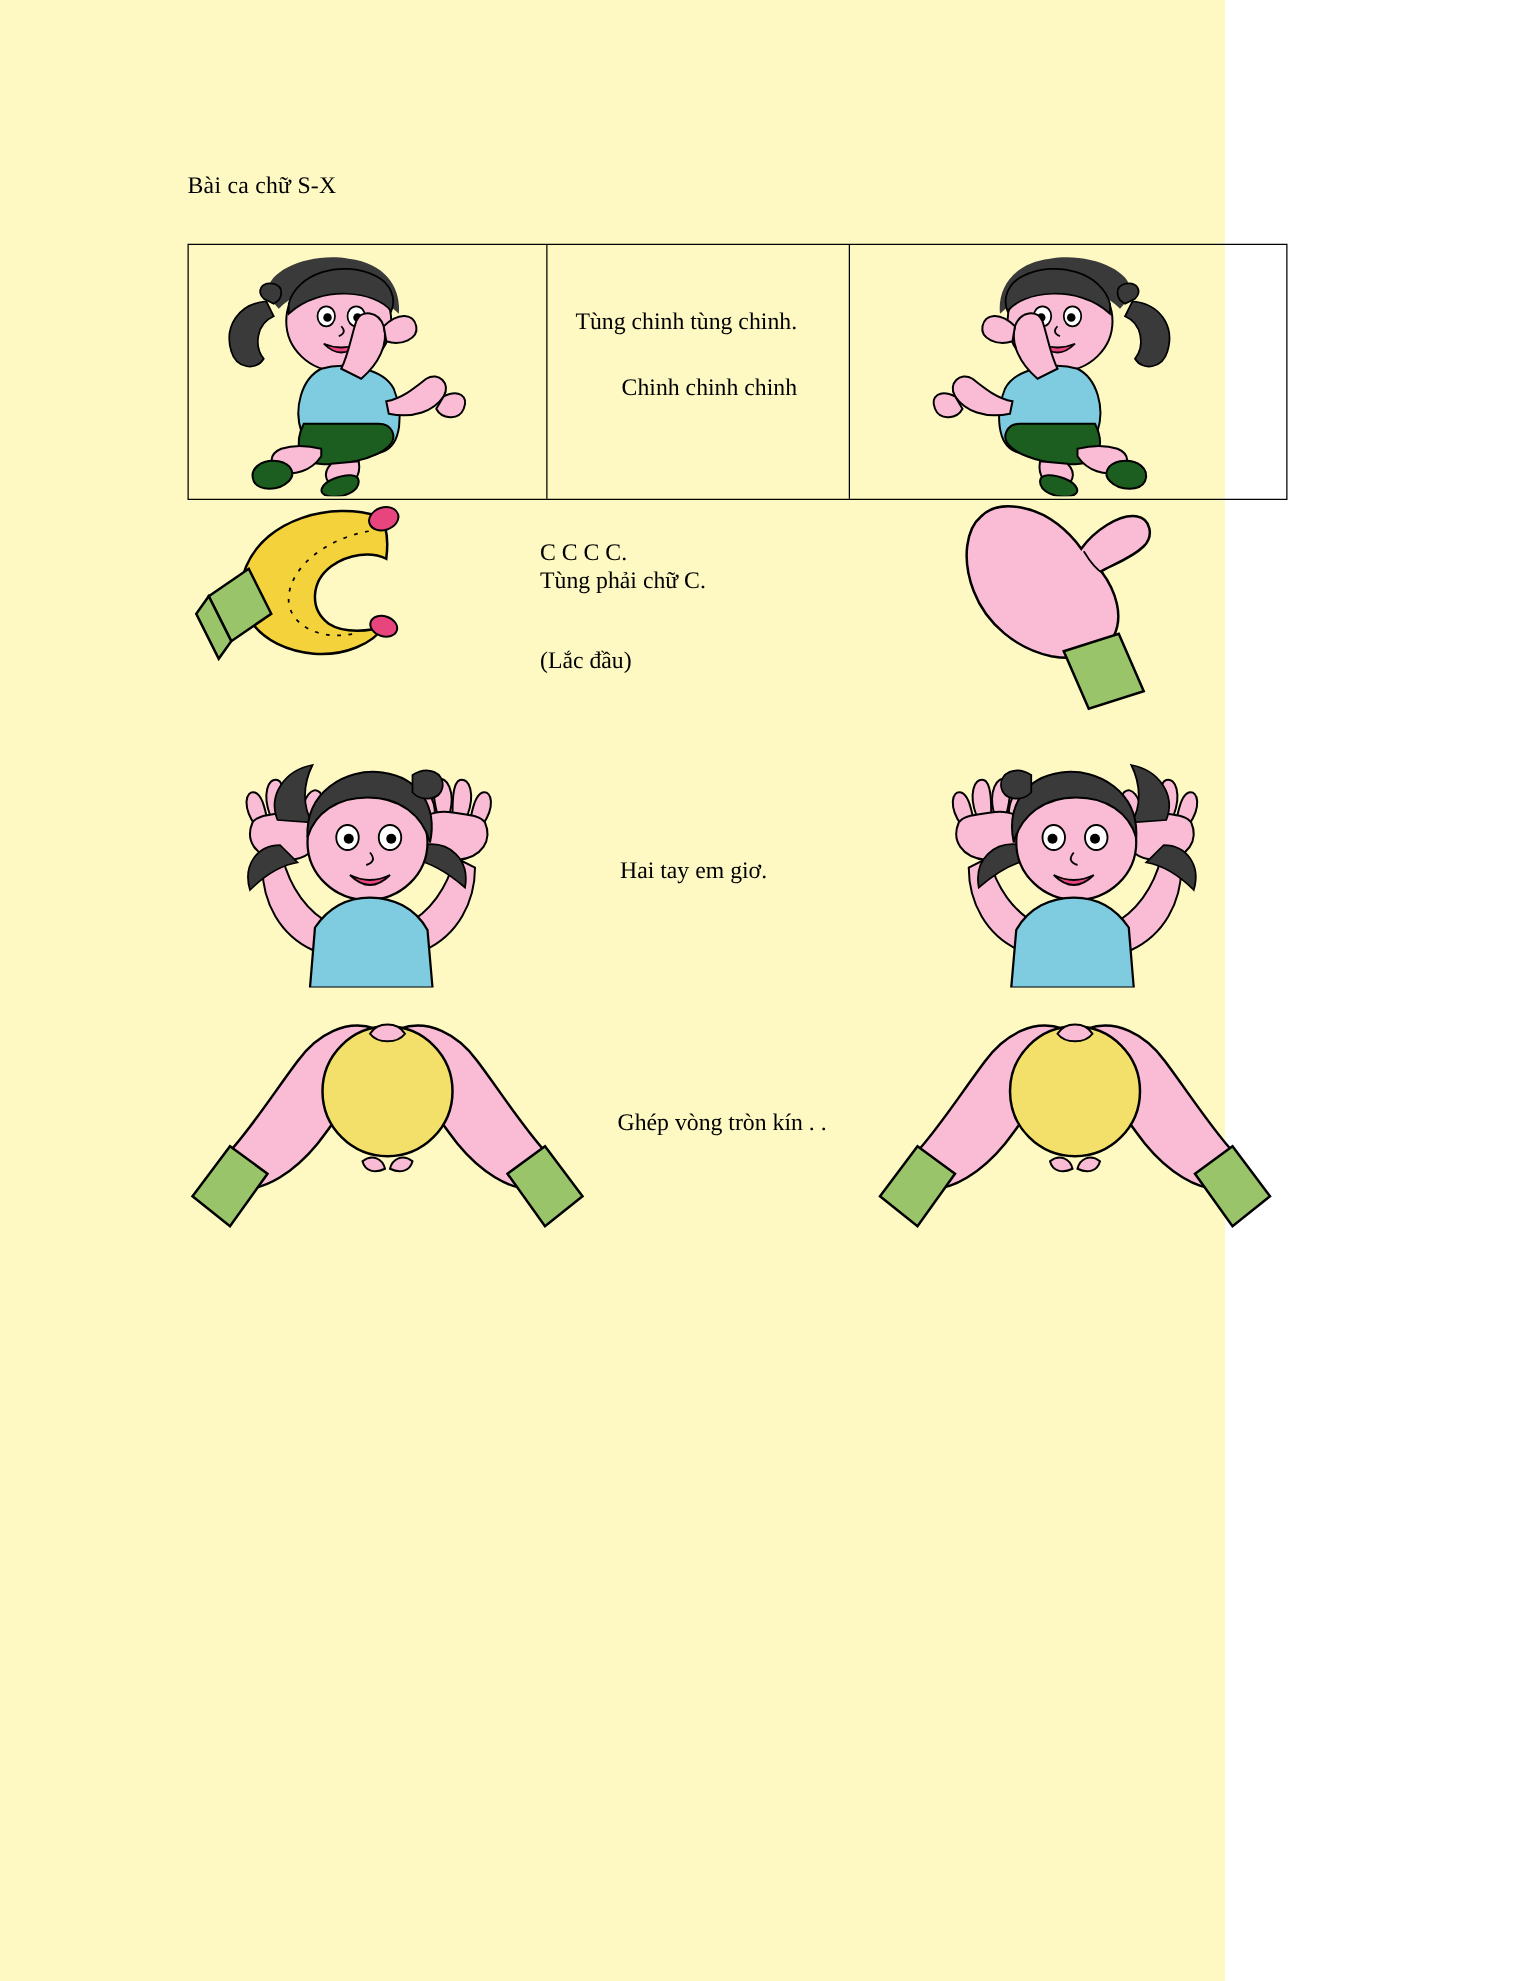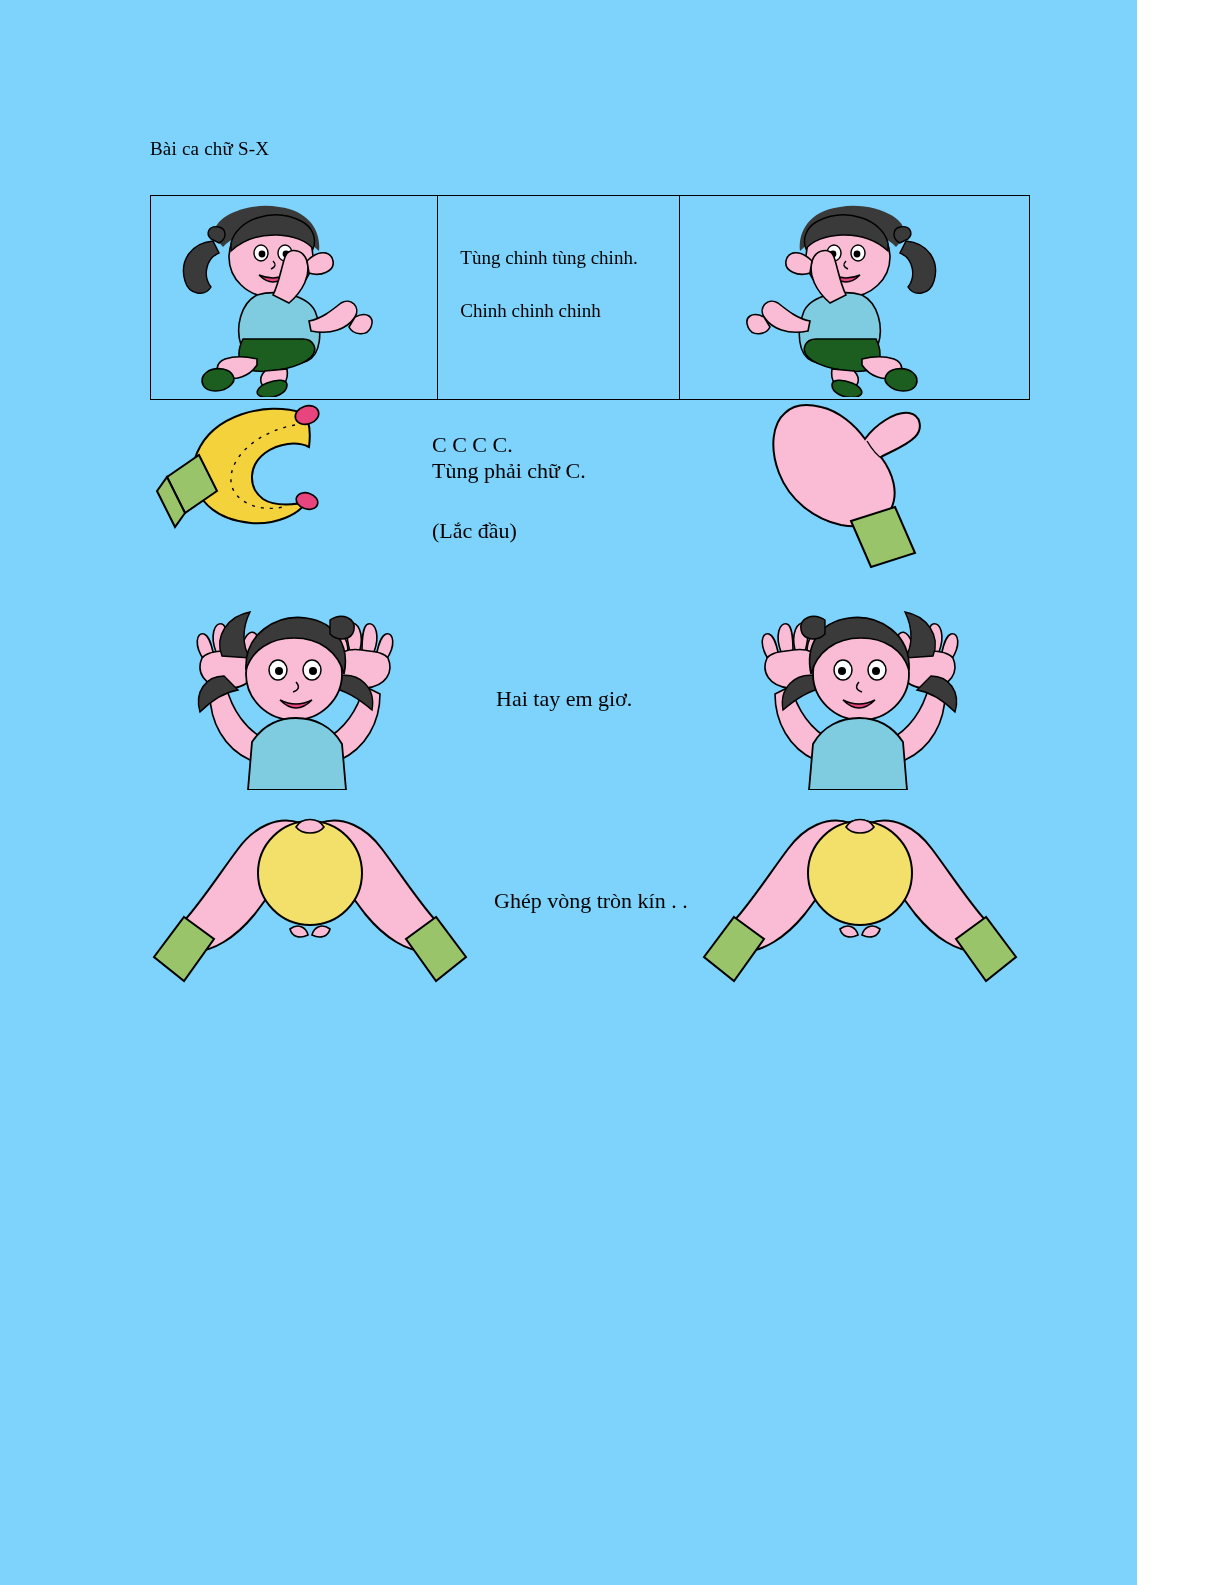--- a/index.html
+++ b/index.html
@@ -11,23 +11,23 @@
     width: 1225px;
     height: 1585px;
     font-family: "Liberation Serif", serif;
     color: #000000;
     position: relative;
     overflow: hidden;
   }
   .page {
     position: absolute;
     left: 0; top: 0;
-    width: 1137px;
+    width: 980px;
     height: 1585px;
-    background: #7dd3fc;
+    background: #fef9c3;
   }
   .doc-title {
     position: absolute;
     left: 150px;
     top: 138px;
     font-size: 19px;
     letter-spacing: 0.2px;
     white-space: nowrap;
   }
   
@@ -38,39 +38,40 @@
     width: 880px;
     height: 205px;
     border: 1px solid #000;
     box-sizing: border-box;
     display: flex;
   }
   .song-cell {
     box-sizing: border-box;
     position: relative;
     border-right: 1px solid #000;
+    text-align: right;
   }
   .song-cell:last-child { border-right: none; }
   .cell-a { width: 288px; }
   .cell-b { width: 242px; }
   .cell-c { width: 350px; }
   .lyric-block {
     position: absolute;
     left: 22px;
     top: 52px;
     font-size: 19px;
     line-height: 1.0;
     white-space: nowrap;
   }
   .lyric-block .l2 { margin-top: 34px; }
 
   
   .cap {
     position: absolute;
-    font-size: 22px;
+    font-size: 19px;
     white-space: nowrap;
     line-height: 1.18;
   }
   #cap-c { left: 432px; top: 432px; }
   #cap-c .line2 { display:block; }
   #cap-lac { left: 432px; top: 518px; font-family: Liberation Serif, serif; }
   #cap-haitay { left: 496px; top: 686px; }
   #cap-ghep  { left: 494px; top: 888px; }
 
   

